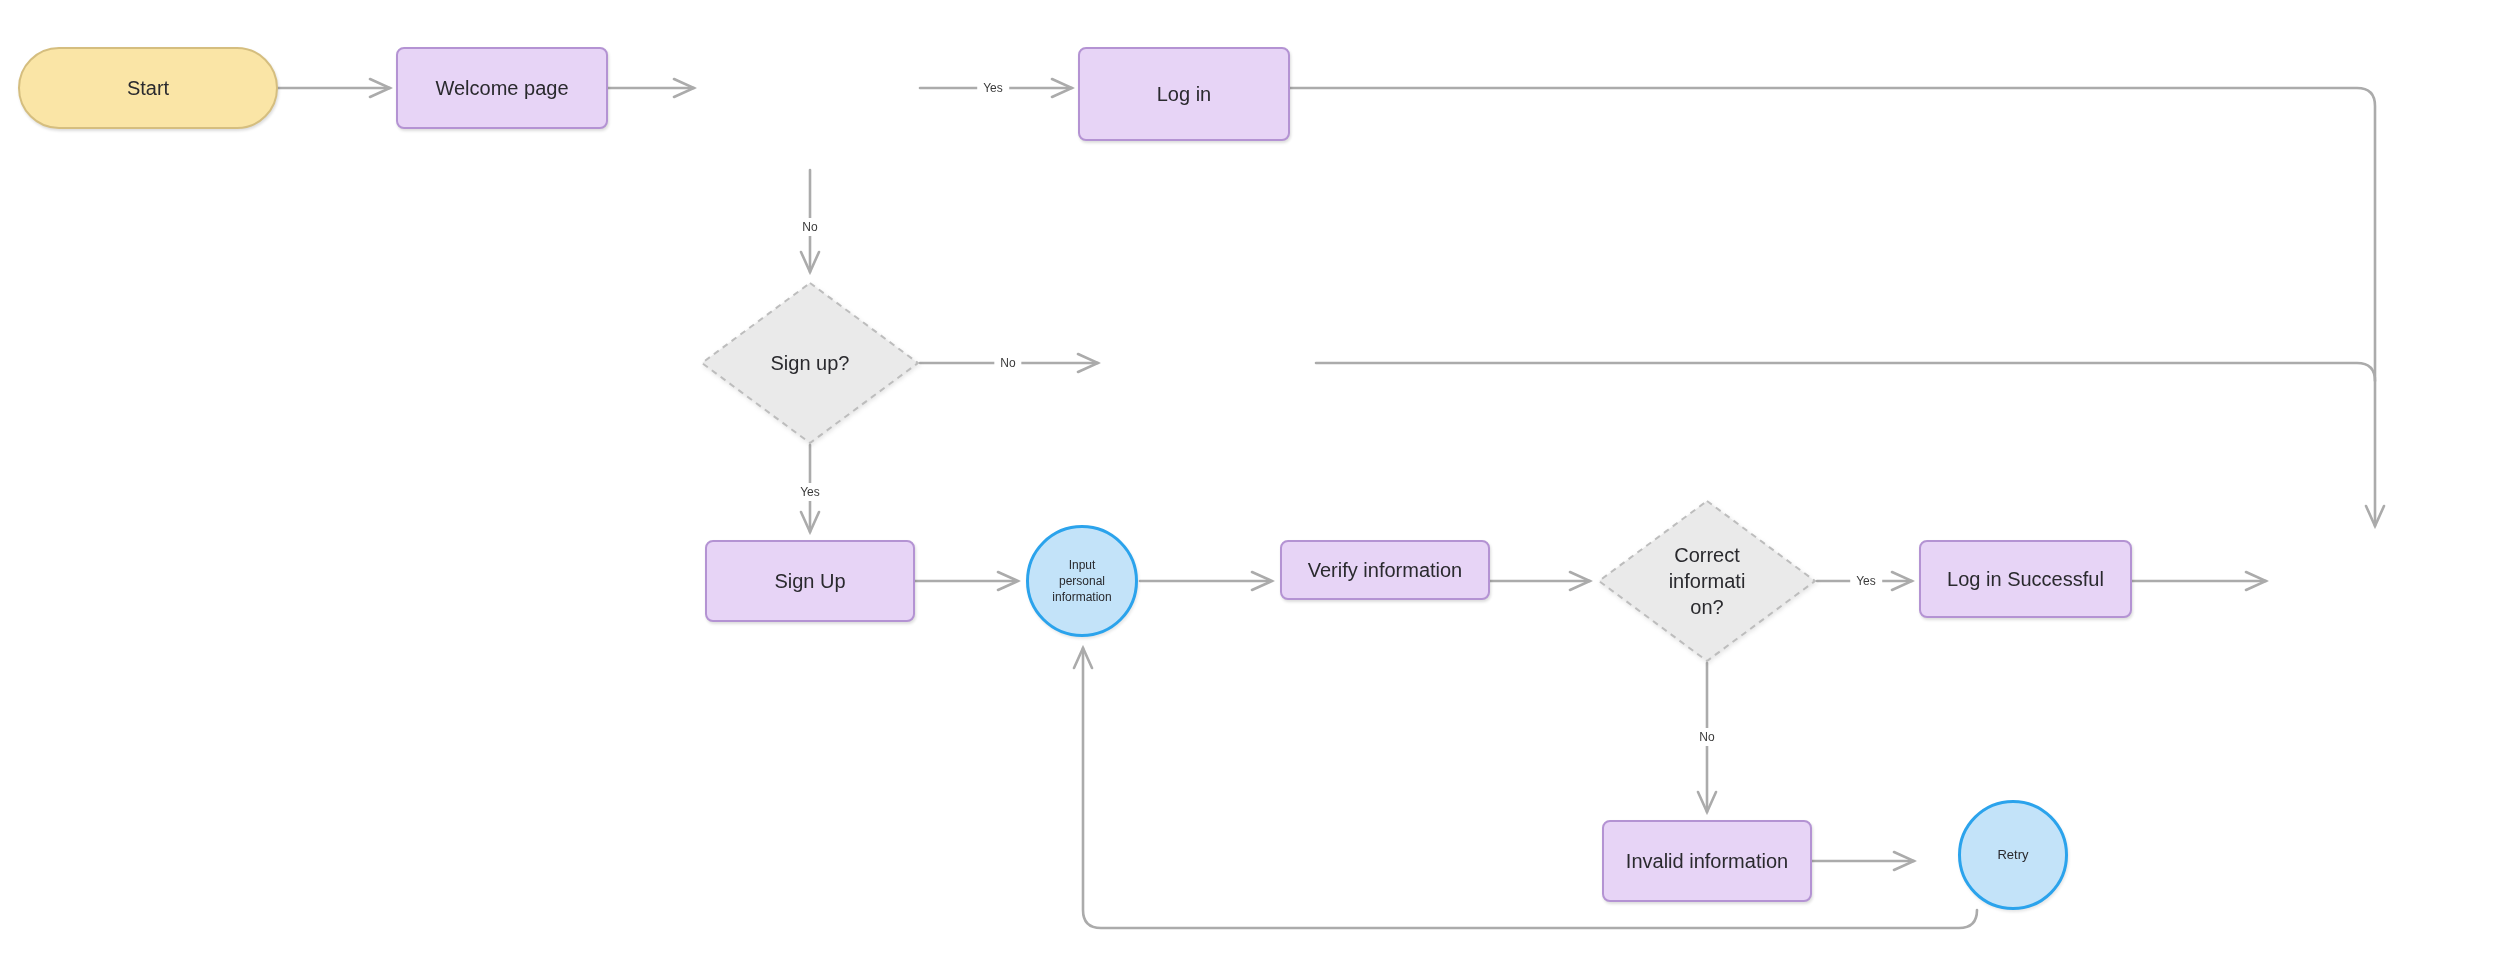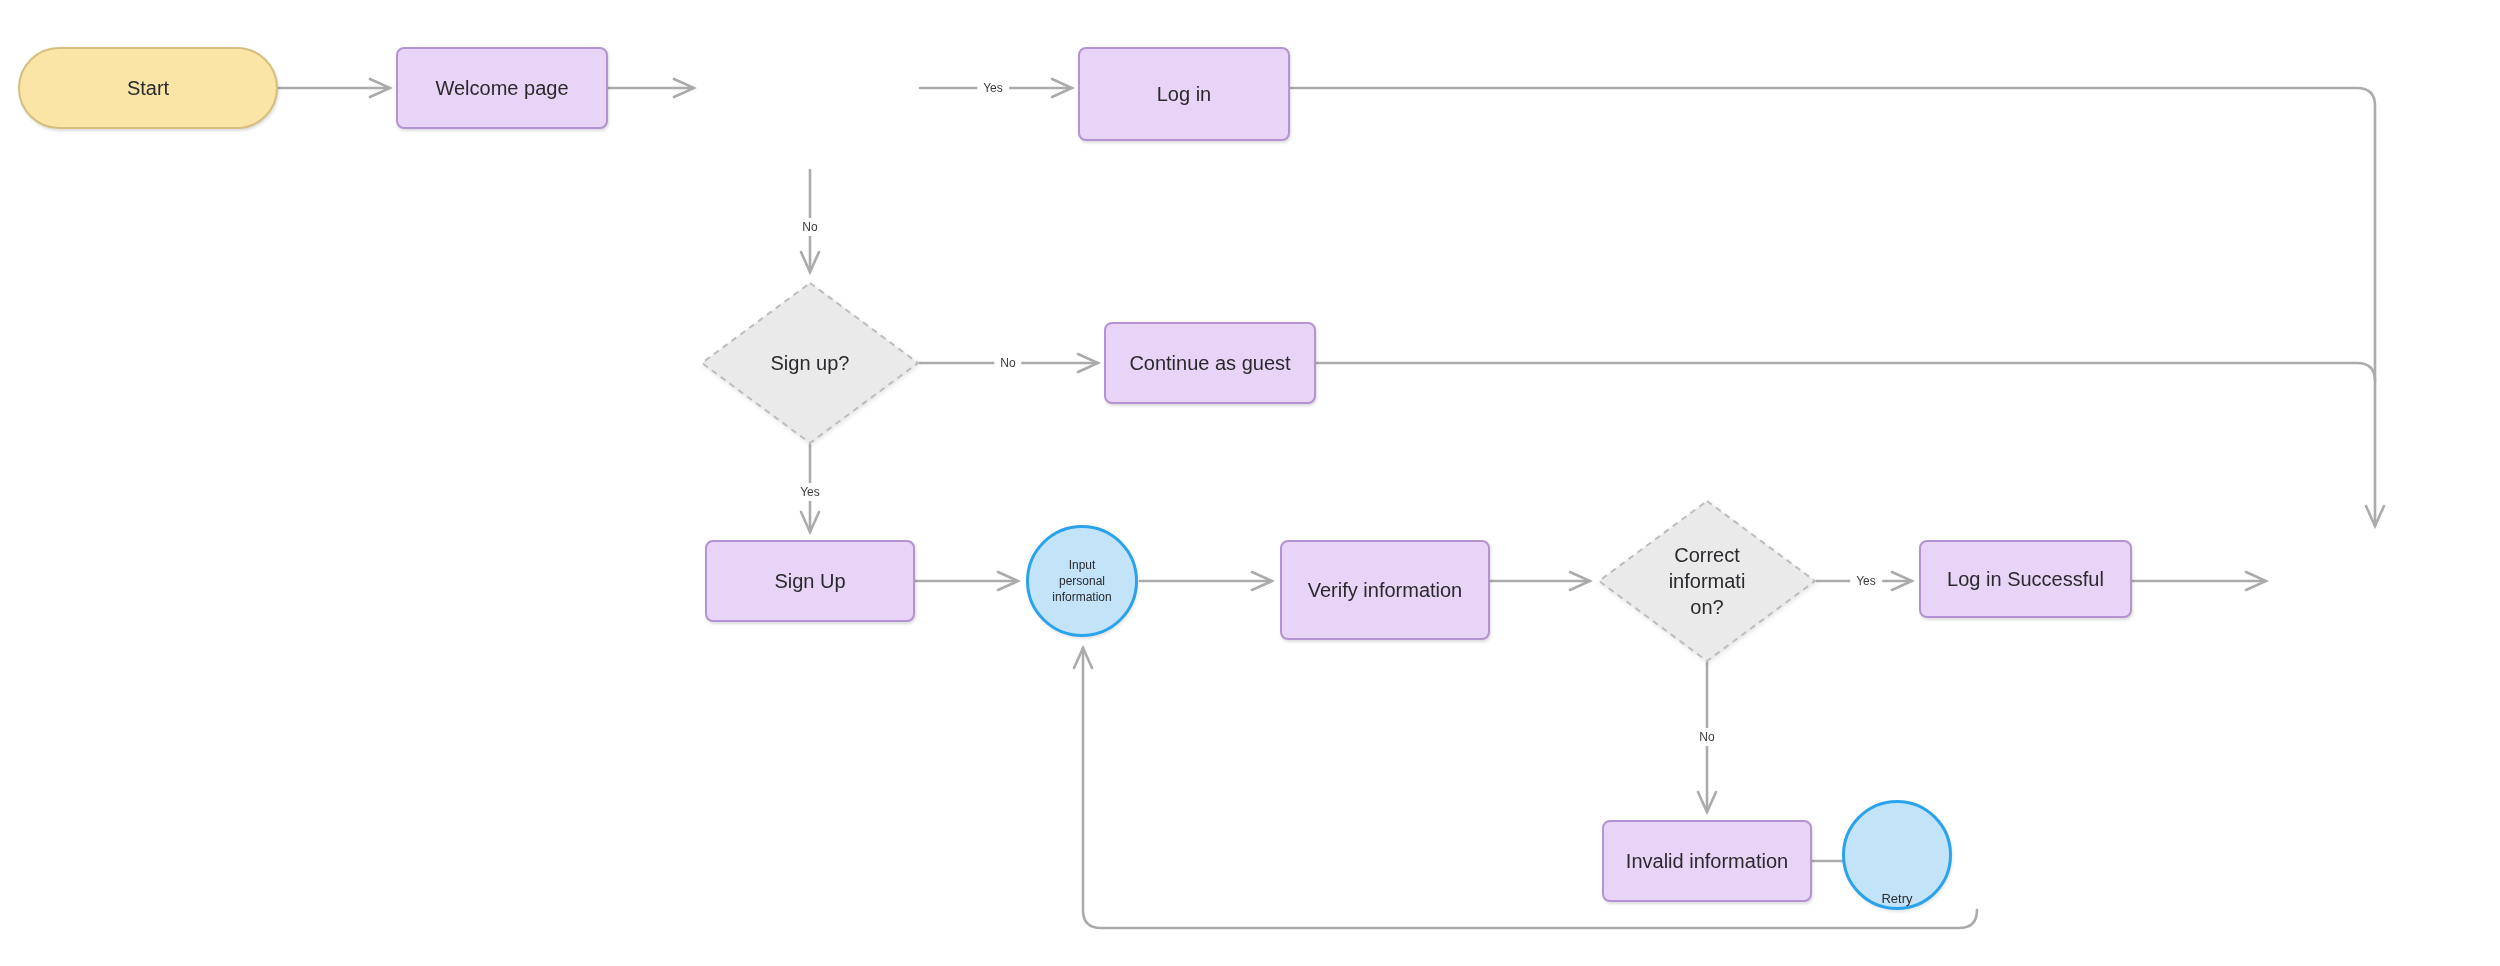--- a/index.html
+++ b/index.html
@@ -120,37 +120,34 @@
 
   <div class="node decision" style="left:700px;top:281px;width:220px;height:164px;">
     <svg width="220" height="164" viewBox="0 0 220 164">
       <polygon points="110,2 218,82 110,162 2,82"></polygon>
     </svg>
     <div class="dlabel">
       <div>Sign up?</div>
     </div>
   </div>
 
-  <div class="node process" style="left:1104px;top:322px;width:212px;height:82px;">
-    <span>Continue as guest</span>
-  </div>
 
   <div class="node process" style="left:705px;top:540px;width:210px;height:82px;">
     <span>Sign Up</span>
   </div>
 
   <div class="node connector-circle" style="left:1026px;top:525px;width:112px;height:112px;">
     <div>
       <div>Input</div>
       <div>personal</div>
       <div>information</div>
     </div>
   </div>
 
-  <div class="node process" style="left:1280px;top:540px;width:210px;height:100px;">
+  <div class="node process" style="left:1280px;top:540px;width:210px;height:60px;">
     <span>Verify information</span>
   </div>
 
   <div class="node decision" style="left:1597px;top:499px;width:220px;height:164px;">
     <svg width="220" height="164" viewBox="0 0 220 164">
       <polygon points="110,2 218,82 110,162 2,82"></polygon>
     </svg>
     <div class="dlabel">
       <div>Correct</div>
       <div>informati</div>
@@ -160,21 +157,21 @@
 
   <div class="node process" style="left:1919px;top:540px;width:213px;height:78px;">
     <span>Log in Successful</span>
   </div>
 
 
   <div class="node process" style="left:1602px;top:820px;width:210px;height:82px;">
     <span>Invalid information</span>
   </div>
 
-  <div class="node connector-circle retry" style="left:1842px;top:800px;width:110px;height:110px;align-items:flex-end;">
+  <div class="node connector-circle retry" style="left:1958px;top:800px;width:110px;height:110px;">
     <span>Retry</span>
   </div>
 
   <span class="edge-label" style="left:993px;top:88px;">Yes</span>
   <span class="edge-label" style="left:810px;top:227px;">No</span>
   <span class="edge-label" style="left:1008px;top:363px;">No</span>
   <span class="edge-label" style="left:810px;top:492px;">Yes</span>
   <span class="edge-label" style="left:1866px;top:581px;">Yes</span>
   <span class="edge-label" style="left:1707px;top:737px;">No</span>
 

